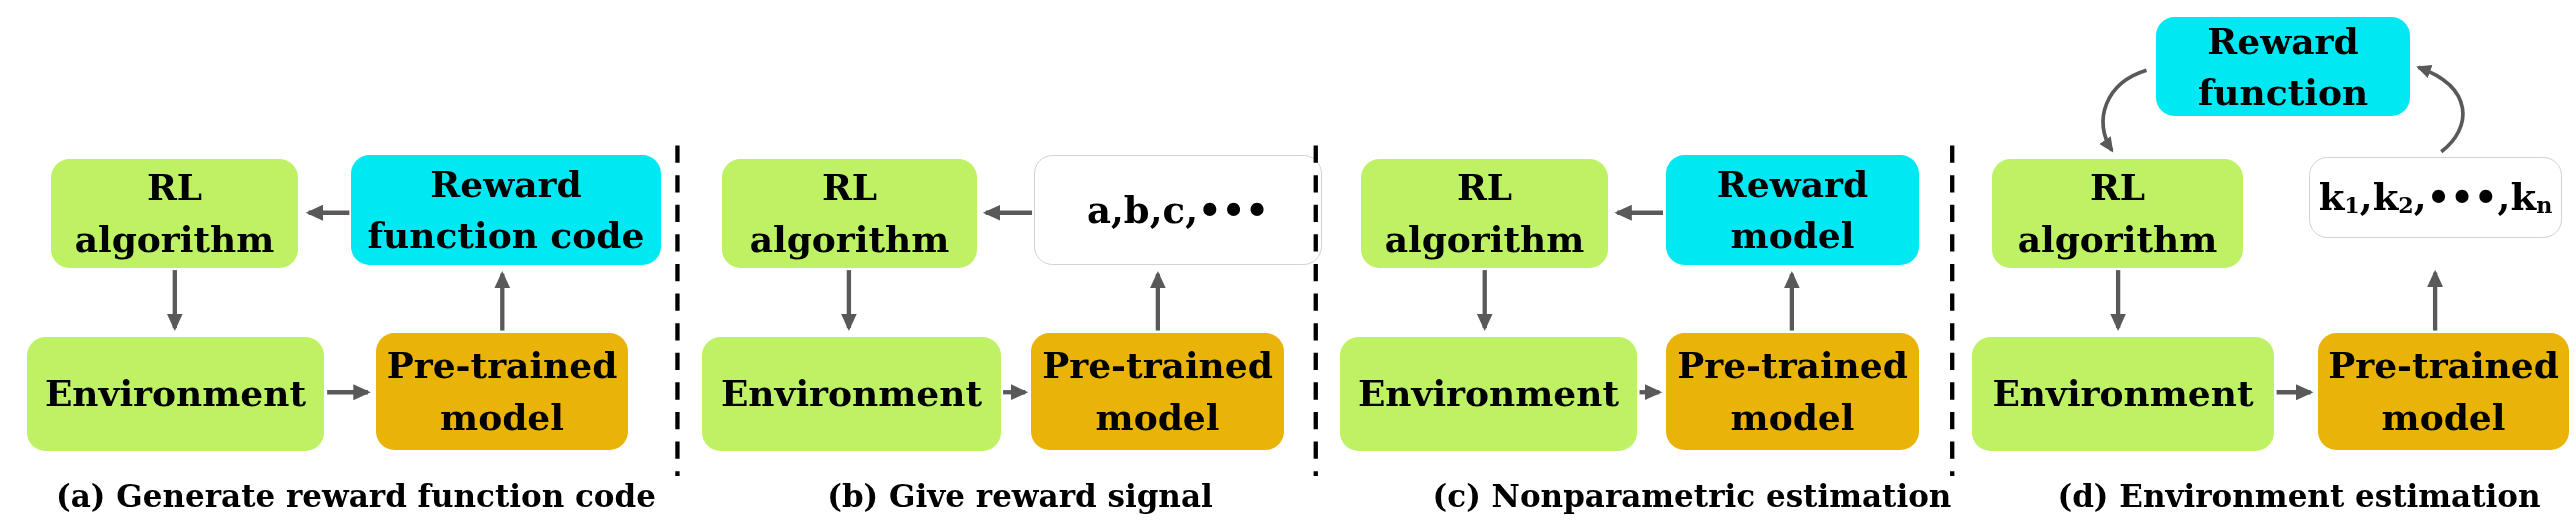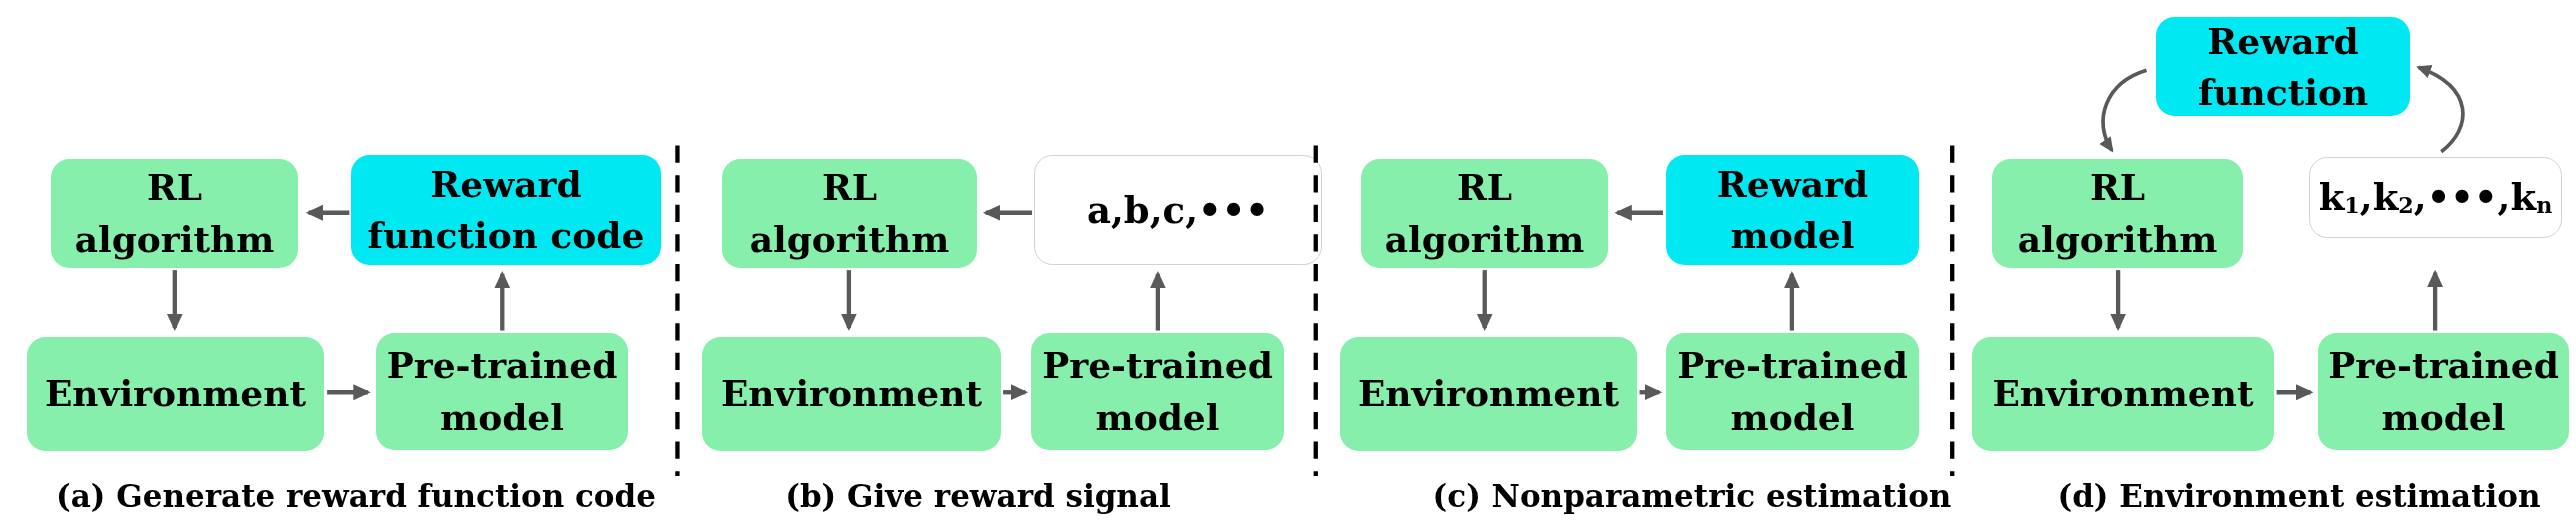--- a/index.html
+++ b/index.html
@@ -21,23 +21,23 @@
     align-items: center;
     justify-content: center;
     text-align: center;
     border-radius: 18.5px;
     font-weight: bold;
     font-size: 36px;
     line-height: 1.42;
     white-space: pre-line;
     box-sizing: border-box;
   }
-  .yellow { background: #86efac; }
+  .yellow { background: #bef264; }
   .cyan   { background: #00E9F2; }
-  .gray   { background: #86efac; }
+  .gray   { background: #eab308; }
   .whitebox {
     background: #ffffff;
     border: 1.9px solid #D2D2D2;
     font-size: 37px;
   }
   .caption {
     position: absolute;
     top: 479px;
     transform: translateX(-50%);
     white-space: nowrap;
@@ -89,21 +89,21 @@
     <div class="box whitebox" style="left:1034px; top:155px; width:288px; height:110px;">
       <span>a,b,c,•••</span>
     </div>
     <div class="box yellow" style="left:702px; top:337px; width:299px; height:114px;">
       <span>Environment</span>
     </div>
     <div class="box gray" style="left:1031px; top:333px; width:253px; height:117px;">
       <span>Pre-trained
 model</span>
     </div>
-    <div class="caption" style="left:978px;">(b) Give reward signal</div>
+    <div class="caption" style="left:1020px;">(b) Give reward signal</div>
   </div>
 
   <div>
     <div class="box yellow" style="left:1361px; top:159px; width:247px; height:109px;">
       <span>RL
 algorithm</span>
     </div>
     <div class="box cyan" style="left:1666px; top:155px; width:253px; height:110px;">
       <span>Reward
 model</span>

